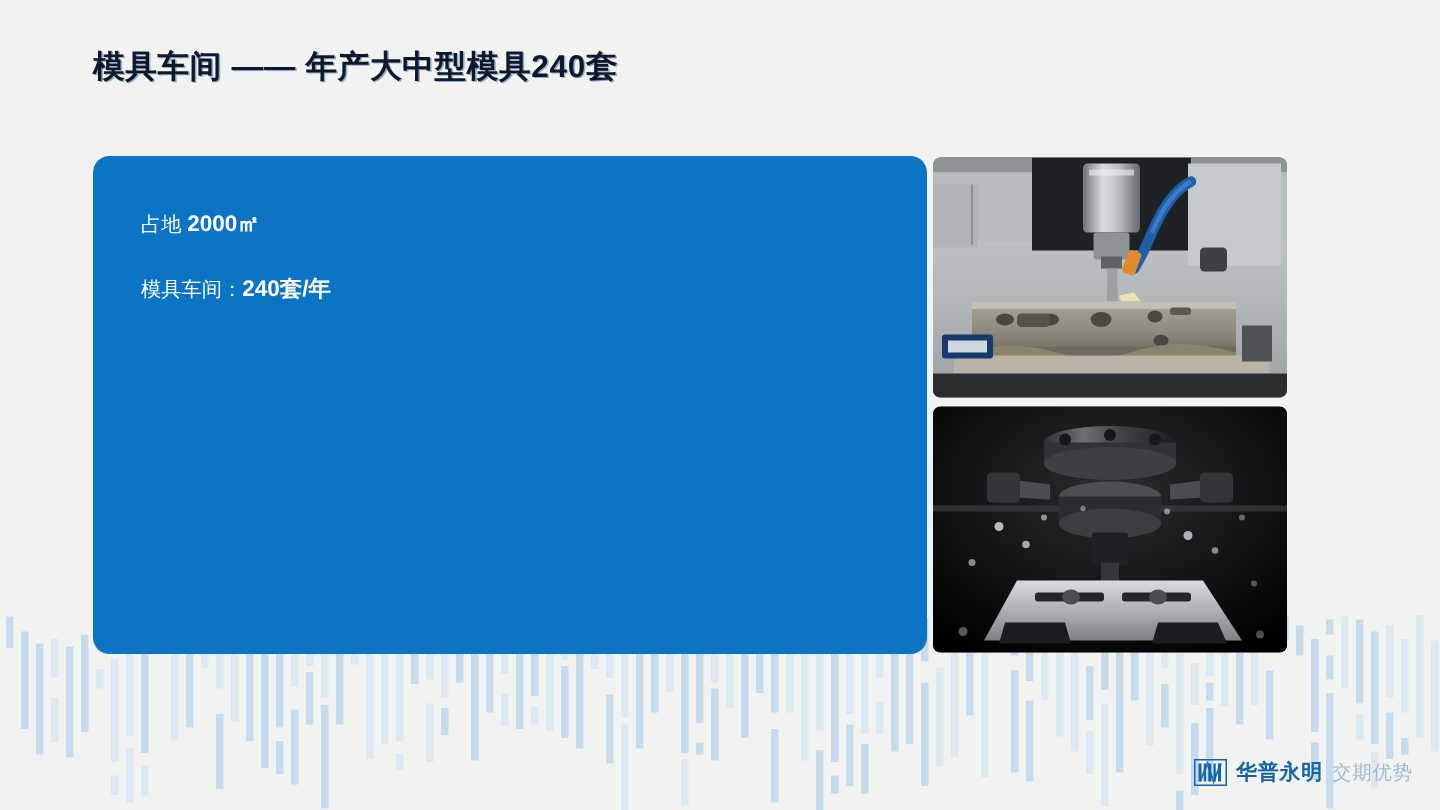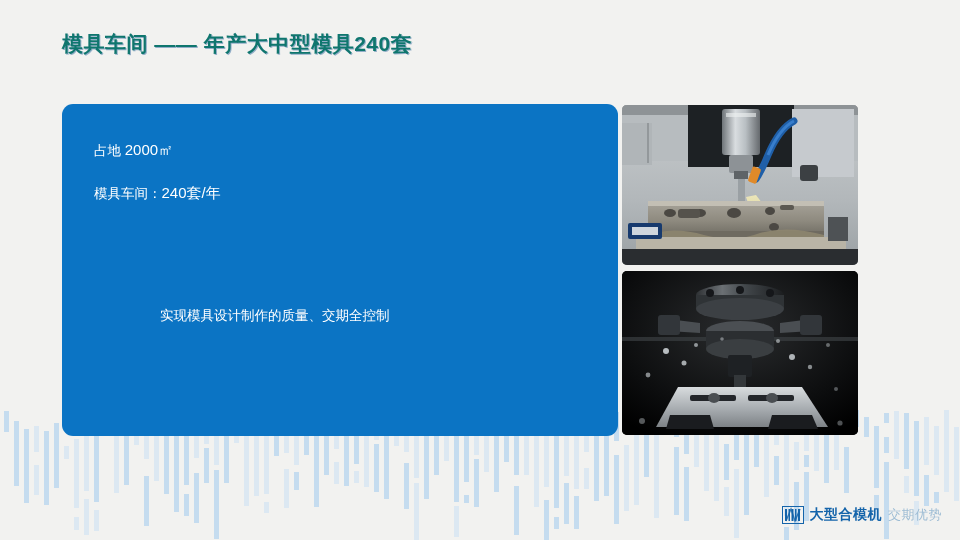--- a/index.html
+++ b/index.html
@@ -32,21 +32,21 @@
     width: 5px;
   }
   #bar-pattern .bar.pale { background: #dce8f2; }
 
   
   #title {
     position: absolute;
     left: 62px; top: 30px;
     font-size: 21px;
     font-weight: bold;
-    color: #0f766e;
+    color: #0f172a;
     letter-spacing: 0.5px;
     white-space: nowrap;
     text-shadow: 1px 1px 0 rgba(30,90,150,0.45);
   }
 
   
   #blue-panel {
     position: absolute;
     left: 62px; top: 104px;
     width: 556px; height: 332px;
@@ -54,21 +54,21 @@
     border-radius: 11px;
   }
 
   .panel-line {
     position: absolute;
     color: #ffffff;
     font-size: 13.5px;
     white-space: nowrap;
     line-height: 1;
   }
-  .panel-line b { font-weight: normal; font-size: 15px; }
+  .panel-line b { font-weight: bold; font-size: 15px; }
 
   #line-area      { left: 32px; top: 38px;  }
   #line-capacity  { left: 32px; top: 81px;  }
   #line-equip-1   { left: 32px; top: 125px; }
   #line-equip-2   { left: 98px; top: 170px; }
   #line-equip-3   { left: 98px; top: 205px; }
   #line-lead      { left: 32px; top: 248px; }
 
   
   .photo {
@@ -263,21 +263,20 @@
     <div class="panel-line" id="line-area">
       <span>占地 </span><b>2000</b><b class="unit">㎡</b>
     </div>
 
     <div class="panel-line" id="line-capacity">
       <span>模具车间：</span><b>240套/年</b>
     </div>
 
 
 
-    <div class="panel-line" id="line-equip-3">实现模具设计制作的质量、交期全控制</div>
 
   </div>
 
   <div class="photo" id="photo-cnc-milling">
     <svg viewBox="0 0 236 160" preserveAspectRatio="none">
       <defs>
         <linearGradient id="wallG" x1="0" y1="0" x2="0" y2="1">
           <stop offset="0%" stop-color="#c9cdcf"></stop>
             <stop offset="60%" stop-color="#b2b7ba"></stop>
             <stop offset="100%" stop-color="#9aa0a3"></stop>
@@ -411,17 +410,17 @@
   <div id="logo">
     <svg id="logo-mark" width="22" height="18" viewBox="0 0 22 18">
       <rect x="0.5" y="0.5" width="21" height="17" fill="none" stroke="#1464aa" stroke-width="1"></rect>
       <rect x="3" y="3" width="2" height="12" fill="#1464aa"></rect>
       <rect x="6.5" y="3" width="1.5" height="12" fill="#1464aa"></rect>
       <rect x="9.5" y="3" width="2" height="12" fill="#1464aa"></rect>
       <rect x="13" y="3" width="1.5" height="12" fill="#1464aa"></rect>
       <rect x="16" y="3" width="2" height="12" fill="#1464aa"></rect>
       <path d="M4 15 L9 3 L13 15 L18 3" stroke="#1464aa" stroke-width="1.4" fill="none" opacity="0.85"></path>
     </svg>
-    <span id="logo-name">大型合模机</span>
+    <span id="logo-name">华普永明</span>
     <span id="logo-tagline">交期优势</span>
   </div>
 
 </div>
 
 </body></html>

